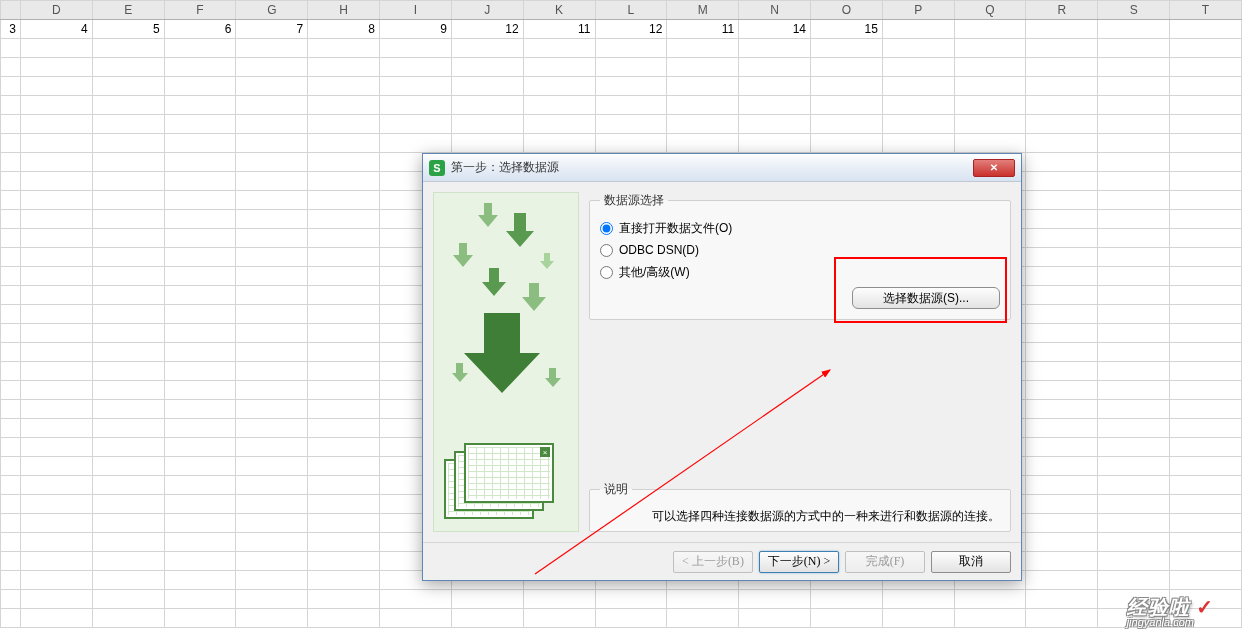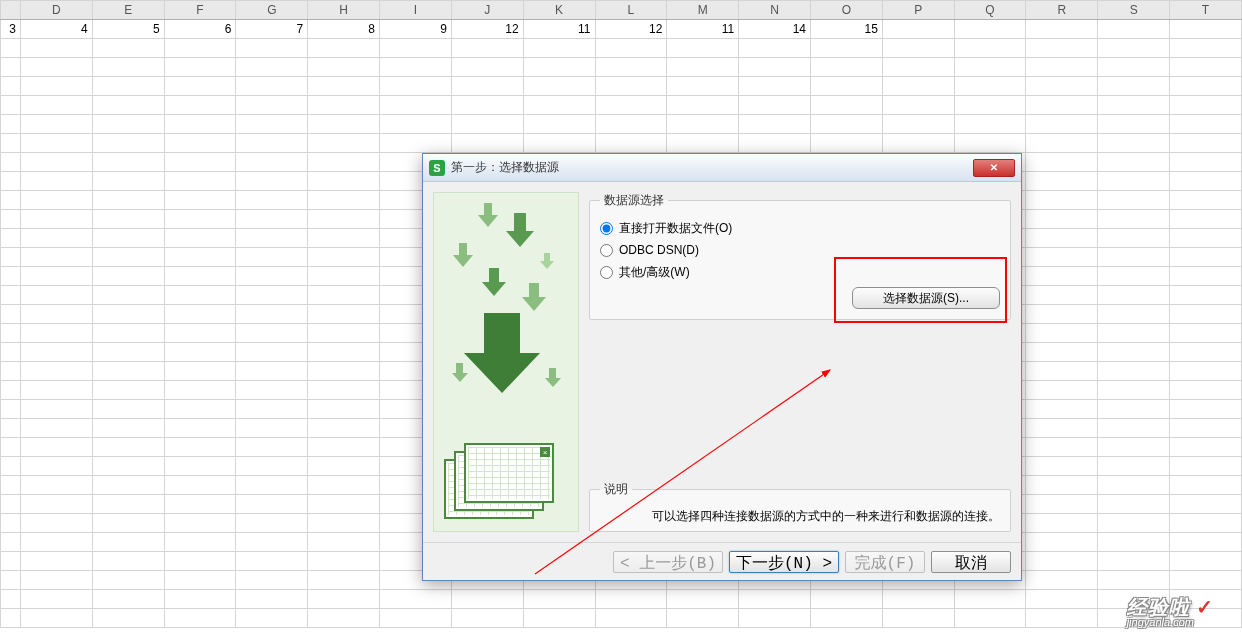--- a/index.html
+++ b/index.html
@@ -214,22 +214,22 @@
       justify-content: flex-end;
       padding: 0 10px;
       gap: 6px;
     }
     .footer-btn {
       min-width: 80px;
       height: 22px;
       background: linear-gradient(to bottom, #fdfdfd, #e3e3e3);
       border: 1px solid #8e8e8e;
       border-radius: 2px;
-      font-family: Liberation Mono, monospace;
-      font-size: 16px;
+      font-family: Liberation Serif, serif;
+      font-size: 12px;
       cursor: pointer;
     }
     .footer-btn:disabled {
       color: #9a9a9a;
       border-color: #c0c0c0;
       background: linear-gradient(to bottom, #f7f7f7, #ededed);
       cursor: default;
     }
     .footer-btn.focus {
       border: 1px solid #3c7fb1;

